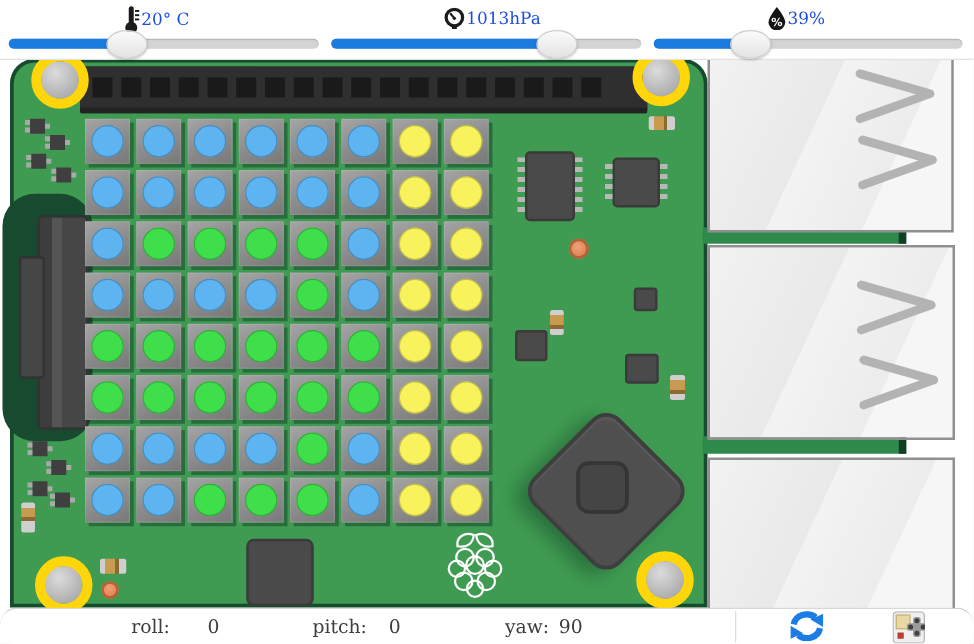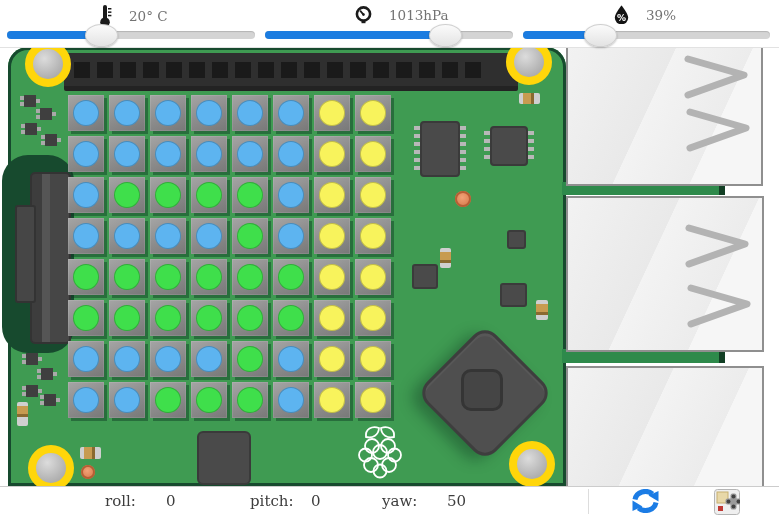--- a/index.html
+++ b/index.html
@@ -2,32 +2,32 @@
 <html><head>
 <meta charset="utf-8">
 <style>
   html,body{margin:0;padding:0;background:#fff;}
   #app{position:relative;width:779px;height:515px;overflow:hidden;background:#fff;
        font-family:"DejaVu Serif","Liberation Serif",serif;-webkit-font-smoothing:antialiased;}
 
   
   .topbar{position:absolute;left:0;top:0;width:779px;height:47px;background:#fff;
           border-bottom:1px solid #e2e2e2;z-index:10;}
-  .ctrl-head{position:absolute;top:4px;display:flex;align-items:center;gap:17px;color:#737373;
+  .ctrl-head{position:absolute;top:4px;display:flex;align-items:center;gap:1px;color:#1d4ed8;
              font-size:13.5px;}
   .track{position:absolute;top:31px;height:8px;background:#d4d4d4;border-radius:4px;
          box-shadow:inset 0 1px 1px rgba(0,0,0,.15);cursor:pointer;}
   .fill{position:relative;height:8px;background:#1b7ce0;border-radius:4px;}
   .handle{position:absolute;right:-15px;top:-7px;width:31px;height:21px;border-radius:50%;
           background:linear-gradient(#fbfbfb,#e3e3e3);border:1px solid #cfcfcf;
           box-shadow:0 1px 2px rgba(0,0,0,.25);cursor:grab;}
 
   
   .bottombar{position:absolute;left:0;top:486px;width:779px;height:29px;background:#fff;
-             border-top:1px solid #ccc;z-index:10;font-size:15px;color:#3d3d3d;}
+             border-top:1px solid #ccc;z-index:10;font-size:15px;color:#3d3d3d;border-radius:14px;}
   .bval{position:absolute;top:0;line-height:28px;}
   .vdiv{position:absolute;left:588px;top:2px;height:25px;border-left:1px solid #ddd;}
   .icon-btn{position:absolute;top:2px;width:28px;height:26px;border:none;background:none;
             padding:0;cursor:pointer;}
 
   
   .board{position:absolute;left:8px;top:47px;width:558px;height:439px;background:#3f9b52;
          border-radius:20px 20px 0 0;box-shadow:inset 0 0 0 3px #174a2e;z-index:1;}
   .board *{position:absolute;}
 
@@ -430,22 +430,22 @@
         <div class="handle"></div>
       </div>
     </div>
   </div>
 
   <div class="bottombar">
     <span class="bval" style="left:105px;">roll:</span>
     <span class="bval" style="left:166px;">0</span>
     <span class="bval" style="left:250px;">pitch:</span>
     <span class="bval" style="left:311px;">0</span>
-    <span class="bval" style="left:382px;">yaw:</span>
-    <span class="bval" style="left:447px;">50</span>
+    <span class="bval" style="left:404px;">yaw:</span>
+    <span class="bval" style="left:447px;">90</span>
     <span class="vdiv"></span>
 
     <button class="icon-btn" style="left:631px;">
       <svg width="27" height="24" viewBox="0 0 27 24">
         <g fill="none" stroke="#1b7ce5" stroke-width="5">
           <path d="M3,10.5 A10.5,9.5 0 0 1 20.5,5"></path>
           <path d="M24,13.5 A10.5,9.5 0 0 1 6.5,19"></path>
         </g>
         <polygon points="26.5,2 26.5,12.5 16.5,6.5" fill="#1b7ce5"></polygon>
         <polygon points="0.5,22 0.5,11.5 10.5,17.5" fill="#1b7ce5"></polygon>

